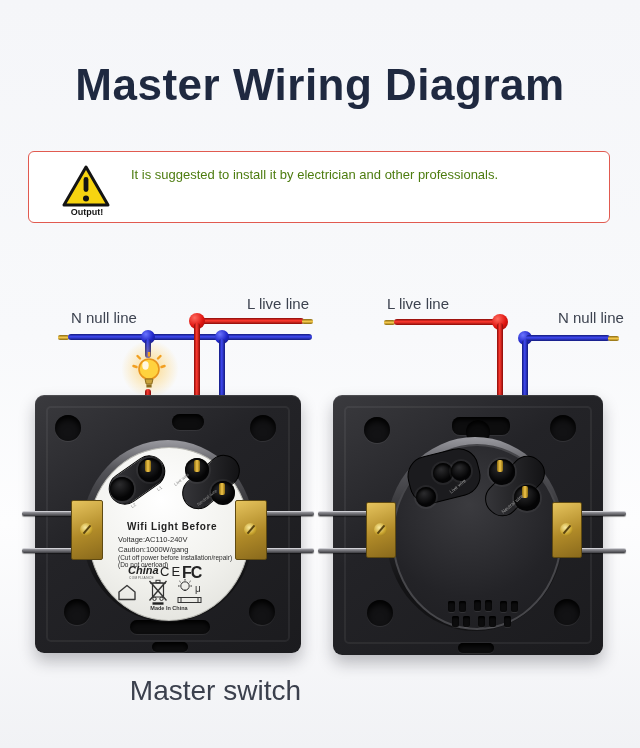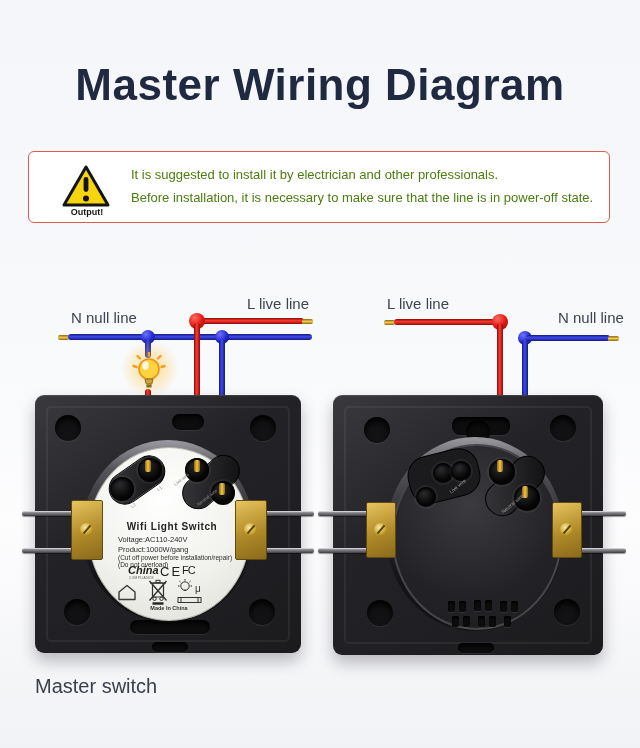--- a/index.html
+++ b/index.html
@@ -48,40 +48,39 @@
   .bracket{background:linear-gradient(160deg,#e6c45e,#b08a28 55%,#8a6a1c);
       border:1px solid #5f4a12;border-radius:2px;}
   .screw{width:13px;height:13px;border-radius:50%;
       background:radial-gradient(circle at 40% 35%,#f8e9a0,#caa52f 55%,#7a5c14);}
   .screw:after{content:"";position:absolute;left:5.5px;top:1px;width:2px;height:11px;background:#5a4410;
       transform:rotate(40deg);}
   .claw{height:4px;background:linear-gradient(180deg,#9a9aa0,#3c3c40);border-radius:2px;
       box-shadow:0 1px 1px rgba(0,0,0,.4);border-top:1px solid #cfcfd4;}
   .vent{width:7px;height:11px;background:#0c0c0d;border-radius:2px;
       box-shadow:inset 0 2px 2px #000,0 1px 0 rgba(255,255,255,.08);}
-  .caption{font-size:20px;color:#3b404d;text-align:left;}
+  .caption{font-size:28px;color:#3b404d;text-align:right;}
   .glow{border-radius:50%;background:radial-gradient(circle,rgba(255,190,40,.55),rgba(255,190,40,0) 70%);}
   .cert{white-space:nowrap;color:#222;}
 </style>
 </head>
 <body>
 
 <div class="stage">
 
   <div class="abs title">Master Wiring Diagram</div>
 
   <div class="abs caution-box">
     <svg class="abs" style="left:32px;top:12px;" width="50" height="44" viewBox="0 0 50 44">
       <path d="M25 3 L47 41 H3 Z" fill="#f7d410" stroke="#141414" stroke-width="3" stroke-linejoin="round"></path>
       <rect x="22.6" y="13" width="4.8" height="15" rx="2.4" fill="#141414"></rect>
       <circle cx="25" cy="34.5" r="3" fill="#141414"></circle>
     </svg>
     <div class="abs caution-label">Output!</div>
     <div class="abs caution-line" style="top:15px;">It is suggested to install it by electrician and other professionals.</div>
-    <div class="abs caution-line" style="top:38px;">Before installation, it is necessary to make sure that the line is in power-off state.</div>
   </div>
 
   <div class="abs wire-label" style="left:71px;top:309px;">N null line</div>
   <div class="abs wire-label" style="left:247px;top:295px;">L live line</div>
   <div class="abs wire-label" style="left:387px;top:295px;">L live line</div>
   <div class="abs wire-label" style="left:558px;top:309px;">N null line</div>
 
   <div class="abs tip-h" style="left:58px;top:335px;width:11px;"></div>
   <div class="abs wire-h-blue" style="left:68px;top:334px;width:244px;"></div>
   <div class="abs wire-h-red" style="left:197px;top:318px;width:107px;"></div>
@@ -138,29 +137,29 @@
   <div class="abs hole" style="left:185px;top:458px;width:24px;height:24px;"></div>
   <div class="abs hole" style="left:211px;top:481px;width:24px;height:24px;"></div>
   <div class="abs tip-v" style="left:145px;top:460px;"></div>
   <div class="abs tip-v" style="left:194px;top:460px;"></div>
   <div class="abs tip-v" style="left:219px;top:483px;"></div>
   <div class="abs term-label" style="left:130px;top:505px;transform:rotate(-36deg);color:#8a8a8a;">L2</div>
   <div class="abs term-label" style="left:156px;top:488px;transform:rotate(-36deg);color:#8a8a8a;">L1</div>
   <div class="abs term-label" style="left:173px;top:483px;transform:rotate(-38deg);color:#8a8a8a;">Live wire</div>
   <div class="abs term-label" style="left:196px;top:503px;transform:rotate(-38deg);color:#8a8a8a;">Neutral wire</div>
 
-  <div class="abs" style="left:88px;top:521px;width:168px;text-align:center;font-size:10px;font-weight:700;color:#222;letter-spacing:.6px;">Wifi Light Switch</div>
+  <div class="abs" style="left:88px;top:521px;width:168px;text-align:center;font-size:10px;font-weight:700;color:#222;letter-spacing:.6px;">Wifi Light Before</div>
   <div class="abs spec" style="left:118px;top:535px;">Voltage:AC110-240V</div>
-  <div class="abs spec" style="left:118px;top:544.5px;">Product:1000W/gang</div>
+  <div class="abs spec" style="left:118px;top:544.5px;">Caution:1000W/gang</div>
   <div class="abs spec" style="left:118px;top:553.5px;font-size:6.5px;">(Cut off power before installation/repair)</div>
   <div class="abs spec" style="left:118px;top:561px;font-size:6.5px;">(Do not overload)</div>
   <div class="abs cert" style="left:128px;top:564px;font-size:11px;font-weight:800;font-style:italic;">China</div>
   <div class="abs cert" style="left:129px;top:576px;font-size:3.2px;letter-spacing:.4px;color:#555;">COMPLIANCE</div>
   <div class="abs cert" style="left:160px;top:564px;font-size:13px;letter-spacing:2px;">CE</div>
-  <div class="abs cert" style="left:182px;top:564px;font-size:11px;font-weight:400;letter-spacing:-1px;">FC</div>
+  <div class="abs cert" style="left:182px;top:564px;font-size:16px;font-weight:700;letter-spacing:-1px;">FC</div>
   <svg class="abs" style="left:117px;top:584px;" width="20" height="17" viewBox="0 0 20 17">
     <path d="M2 8 L10 1.5 L18 8 V15.5 H2 Z" fill="none" stroke="#3a3a3a" stroke-width="1.4" stroke-linejoin="round"></path>
   </svg>
   <svg class="abs" style="left:148px;top:578px;" width="20" height="27" viewBox="0 0 20 27">
     <rect x="4.5" y="5" width="11" height="14" rx="1" fill="none" stroke="#333" stroke-width="1.2"></rect>
     <line x1="2" y1="5" x2="18" y2="5" stroke="#333" stroke-width="1.2"></line>
     <rect x="8" y="2.3" width="4" height="2.4" fill="none" stroke="#333" stroke-width="1"></rect>
     <circle cx="6.5" cy="20.8" r="1.7" fill="none" stroke="#333" stroke-width="1"></circle>
     <circle cx="13.5" cy="20.8" r="1.7" fill="none" stroke="#333" stroke-width="1"></circle>
     <line x1="1.5" y1="3" x2="18.5" y2="22.5" stroke="#333" stroke-width="1.4"></line>

